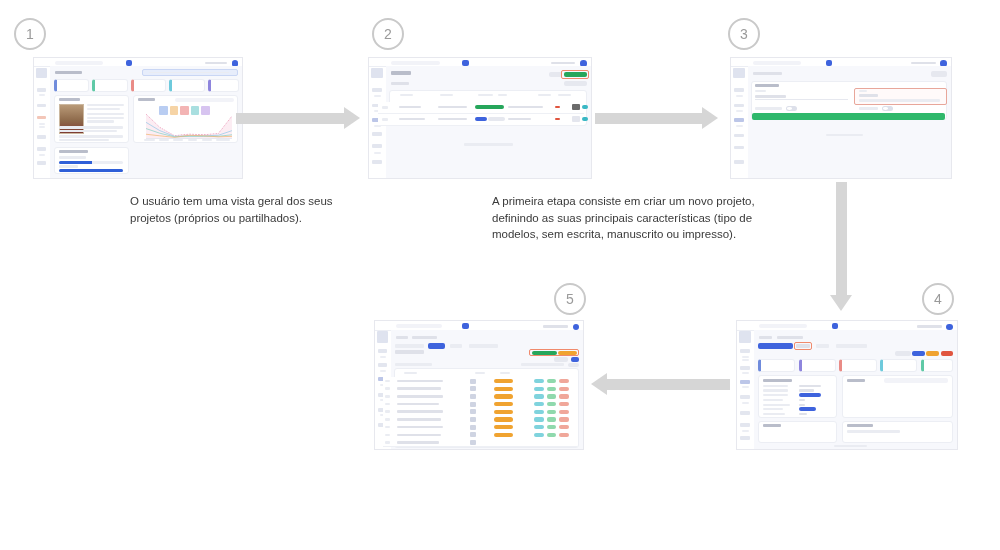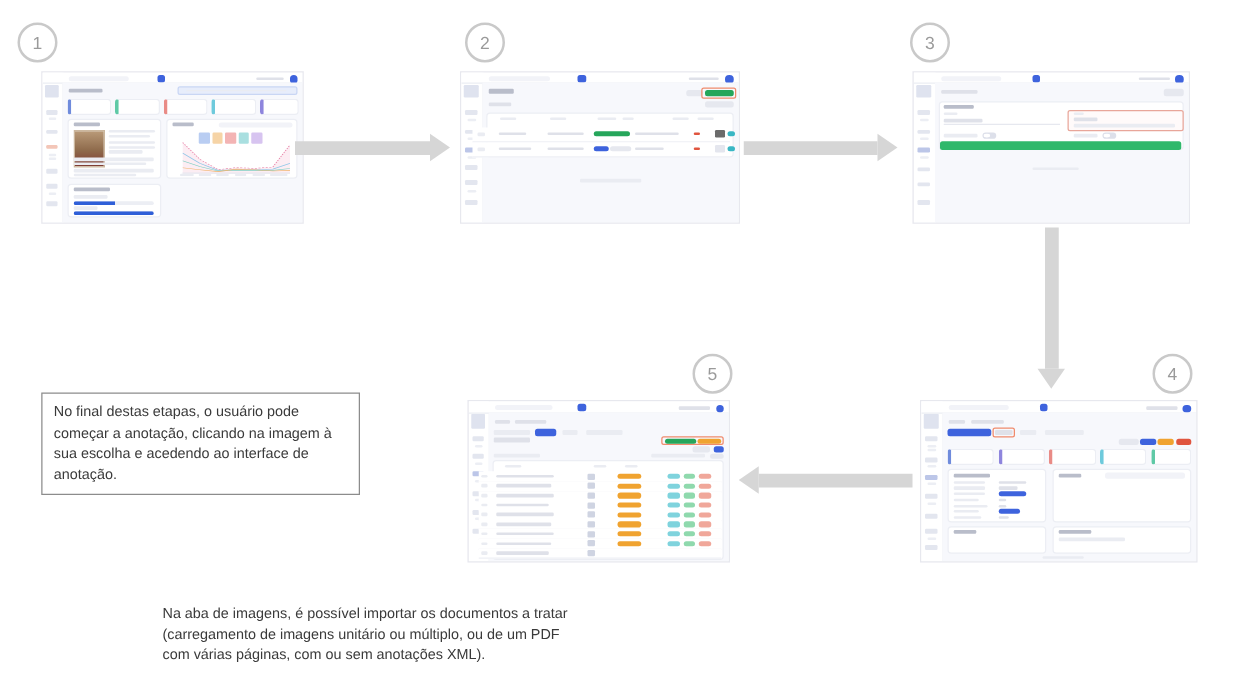--- a/index.html
+++ b/index.html
@@ -169,20 +169,22 @@
     <div class="graytext faint" style="left:12%;top:82%;width:13%;height:2%;"></div>
     <div class="progbar" style="left:12%;top:85.5%;width:31%;height:2.6%;">
       <div class="progfill" style="width:52%;"></div>
     </div>
     <div class="graytext faint" style="left:12%;top:89.5%;width:9%;height:2%;"></div>
     <div class="progbar" style="left:12%;top:92.5%;width:31%;height:2.6%;">
       <div class="progfill" style="width:100%;"></div>
     </div>
   </div>
 
+  <div class="caption" style="left:130px;top:193px;width:215px;">O usuário tem uma vista geral dos seus
+projetos (próprios ou partilhados).</div>
 
   <div class="arr" style="left:236px;top:113px;width:108px;height:11px;"></div>
   <div class="arr-head right" style="left:344px;top:107px;"></div>
 
   <div class="step-badge" style="left:372px;top:18px;">
     <span>2</span>
   </div>
 
   <div class="shot" style="left:368px;top:57px;width:224px;height:122px;">
     <div class="side">
@@ -240,20 +242,23 @@
       <div class="pill" style="left:53.5%;top:30%;width:8%;height:36%;background:#e6e8ef;"></div>
       <div class="graytext" style="left:63%;top:35%;width:11%;height:26%;"></div>
       <div class="graytext" style="left:86%;top:35%;width:2%;height:26%;background:#e0553f;"></div>
       <div class="thumb" style="left:94%;top:18%;width:4%;height:62%;background:#e4e6ee;"></div>
       <div class="btn teal" style="left:99%;top:28%;width:3%;height:42%;"></div>
     </div>
 
     <div class="graytext faint" style="left:43%;top:71%;width:22%;height:2.2%;"></div>
   </div>
 
+  <div class="caption" style="left:492px;top:193px;width:320px;">A primeira etapa consiste em criar um novo projeto,
+definindo as suas principais características (tipo de
+modelos, sem escrita, manuscrito ou impresso).</div>
 
   <div class="arr" style="left:595px;top:113px;width:107px;height:11px;"></div>
   <div class="arr-head right" style="left:702px;top:107px;"></div>
 
   <div class="step-badge" style="left:728px;top:18px;">
     <span>3</span>
   </div>
 
   <div class="shot" style="left:730px;top:57px;width:222px;height:122px;">
     <div class="side">
@@ -511,22 +516,15 @@
       <div class="btn grn2" style="left:84.5%;top:22%;width:5%;height:55%;background:#8fd9ad;"></div>
       <div class="btn red" style="left:91%;top:22%;width:5%;height:55%;background:#f0a79a;"></div>
     </div>
     <div class="tblrow" style="top:92%;height:6%;">
       <div class="graytext faint" style="left:1%;top:32%;width:2.5%;height:34%;"></div>
       <div class="graytext" style="left:7%;top:32%;width:22%;height:34%;"></div>
       <div class="thumb" style="left:45%;top:16%;width:3%;height:66%;"></div>
     </div>
   </div>
 
-  <div class="caption" style="left:130px;top:483px;width:375px;">Na aba de imagens, é possível importar os documentos a tratar
-(carregamento de imagens unitário ou múltiplo, ou de um PDF
-com várias páginas, com ou sem anotações XML).</div>
-
-  <div class="caption boxed" style="left:33px;top:314px;width:255px;">No final destas etapas, o usuário pode
-começar a anotação, clicando na imagem à
-sua escolha e acedendo ao interface de
-anotação.</div>
+
 
 </div>
 
 </body></html>

